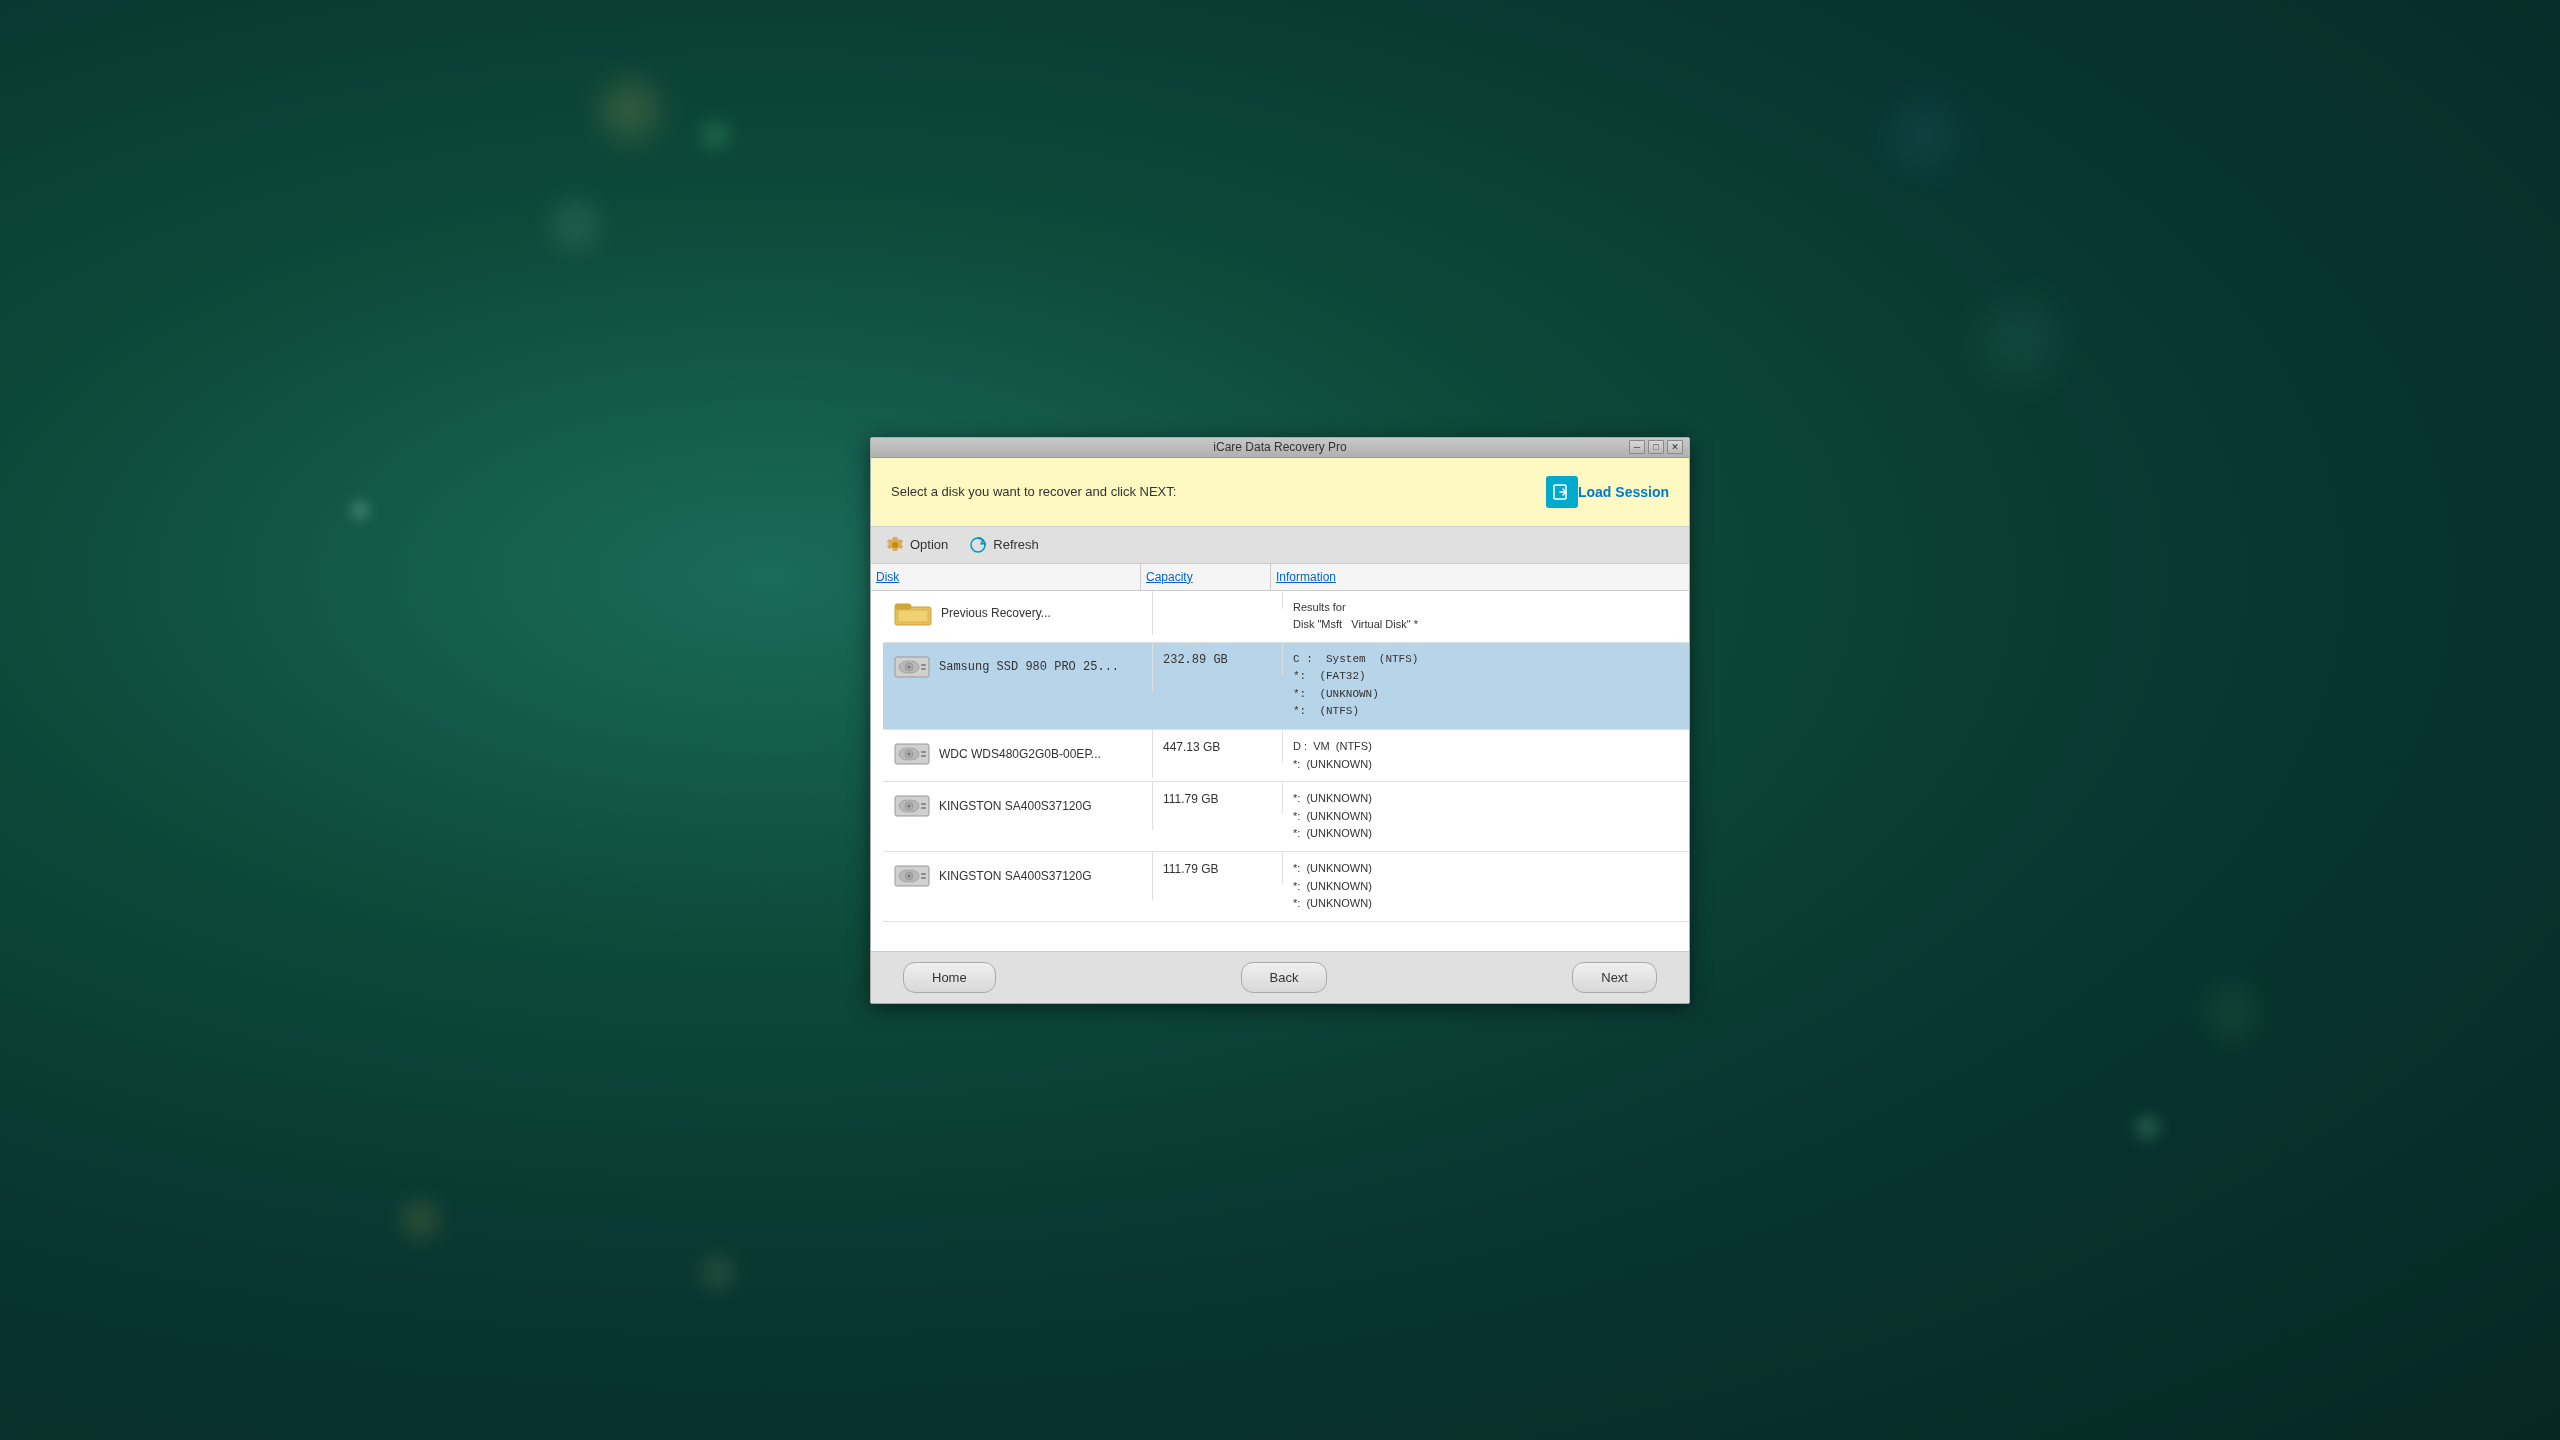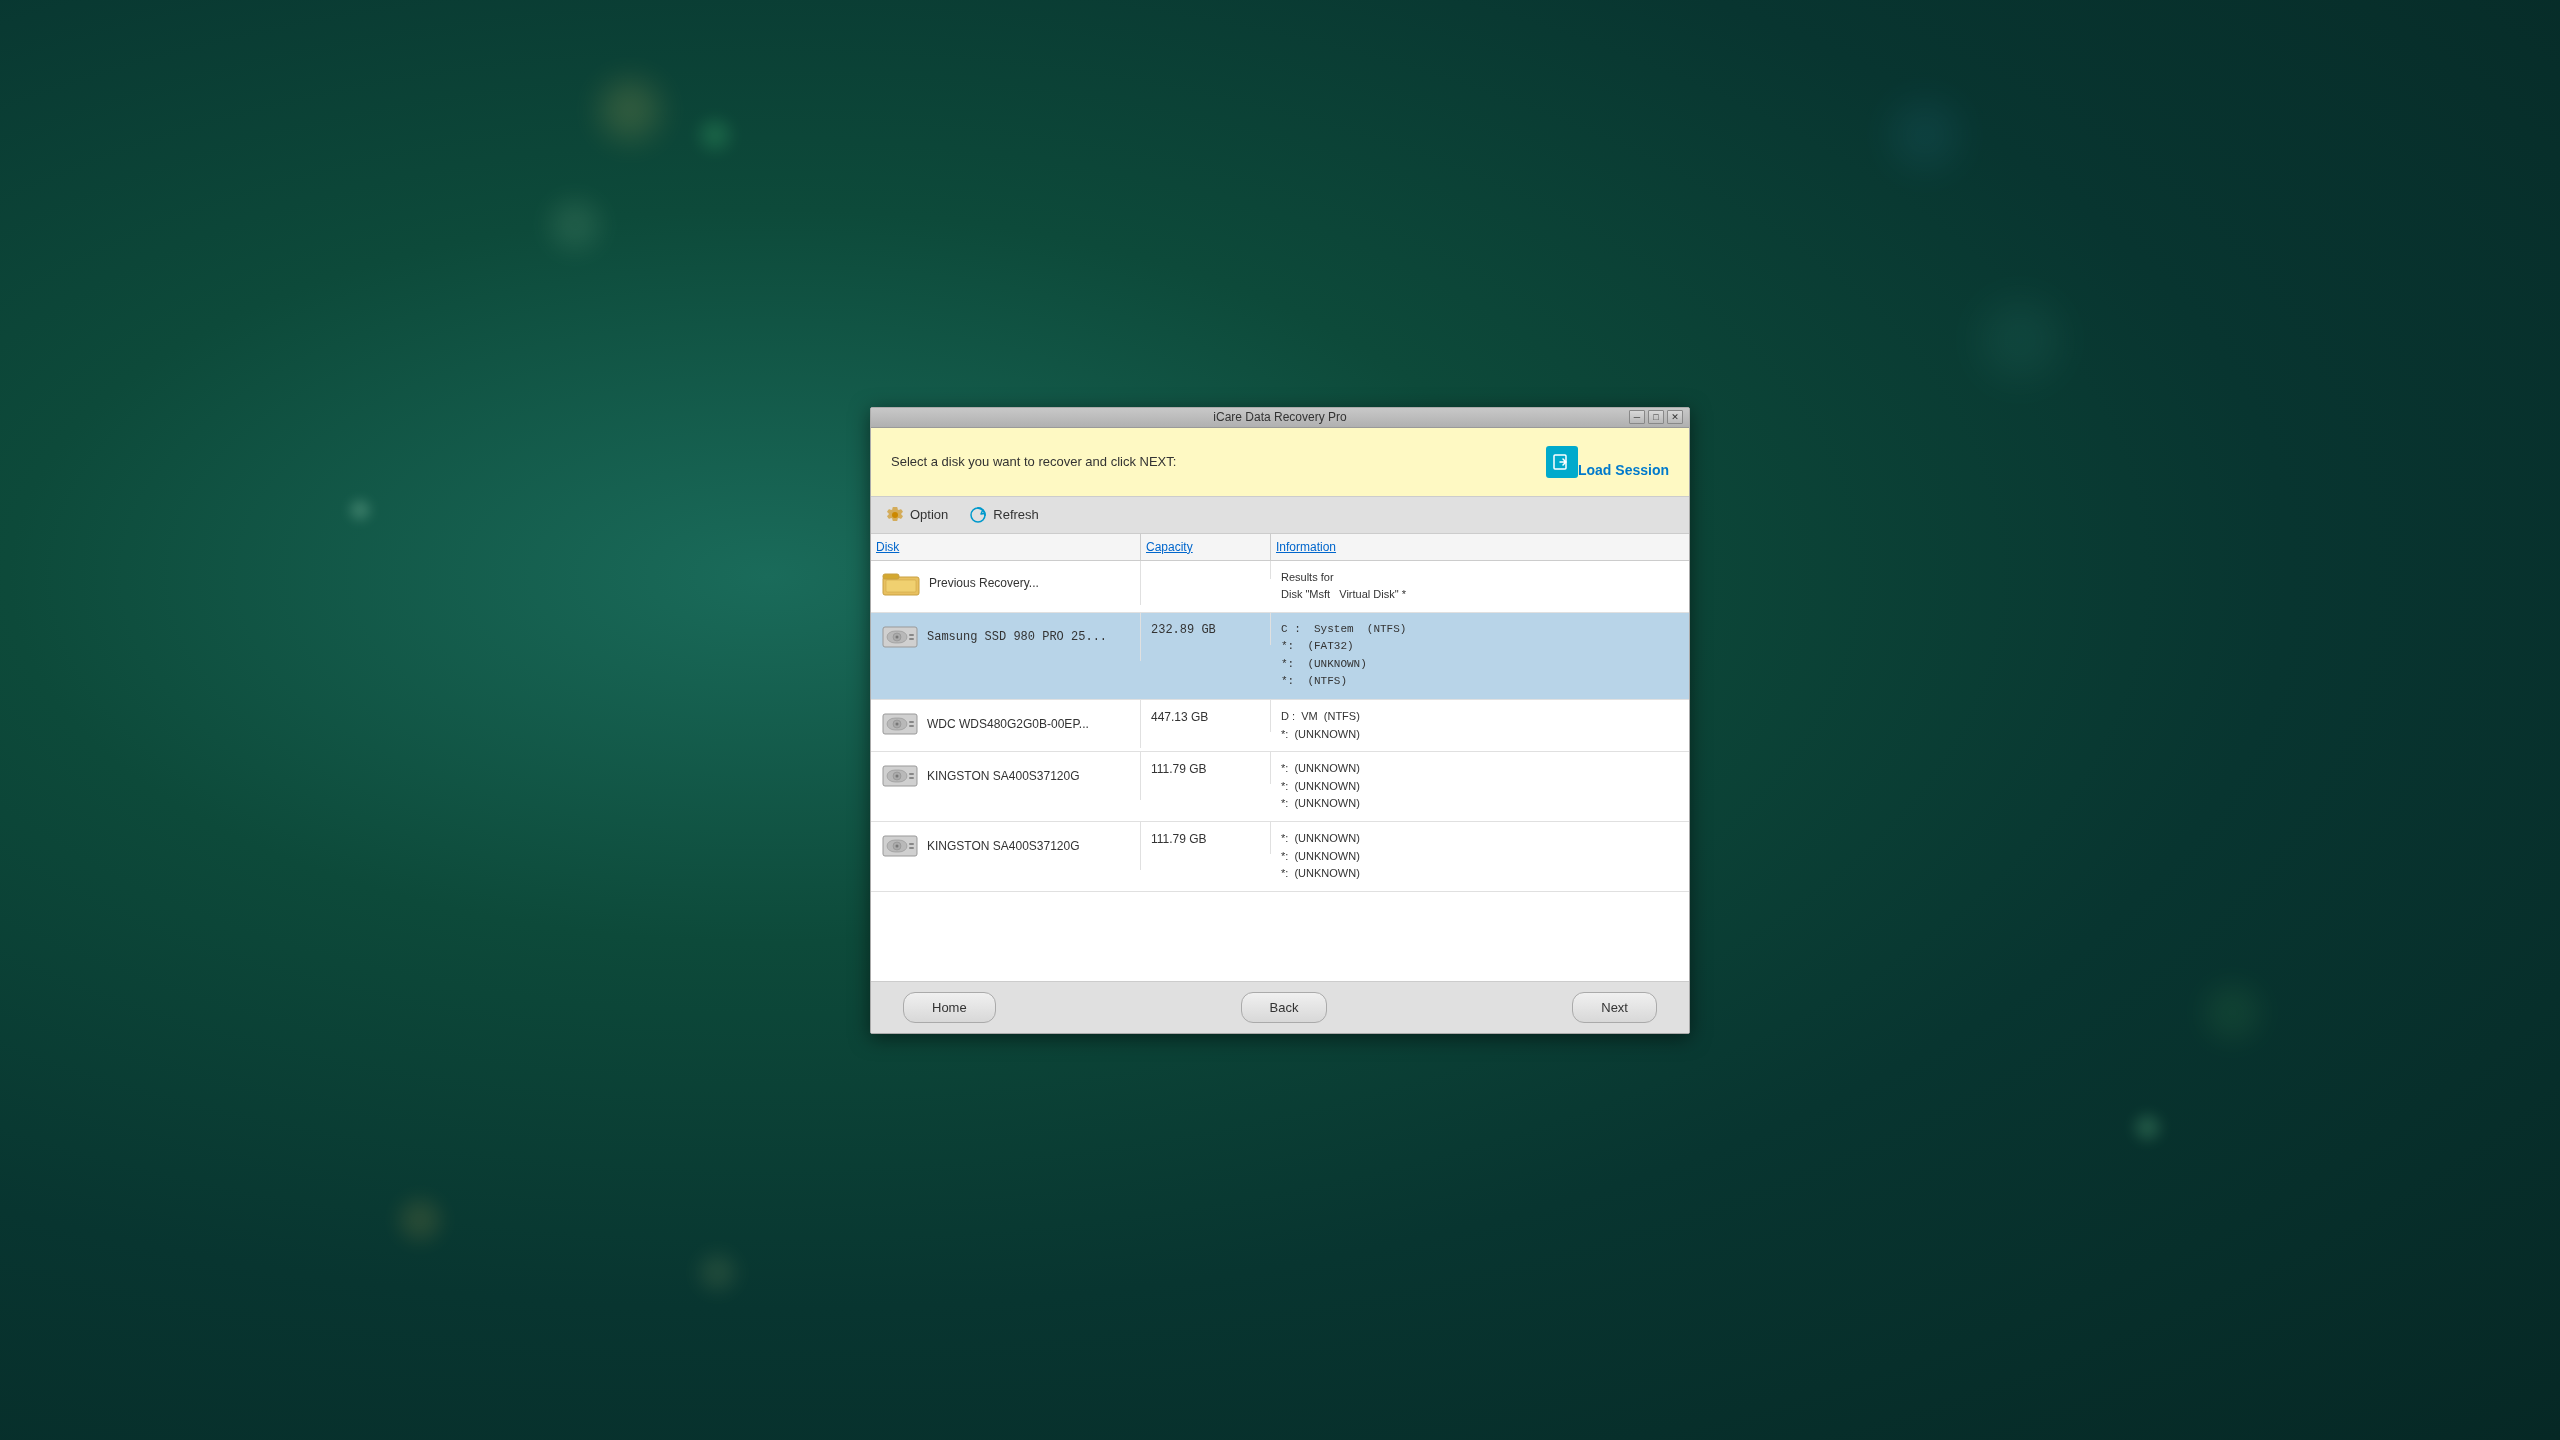--- a/index.html
+++ b/index.html
@@ -75,21 +75,21 @@
       align-items: center;
       justify-content: space-between;
       border-bottom: 1px solid #ccc;
     }
     .header-text {
       font-size: 13px;
       color: #333;
     }
     .load-session-btn {
       display: flex;
-      align-items: flex-end;
+      align-items: center;
       gap: 0;
       cursor: pointer;
     }
     .load-session-icon {
       width: 32px;
       height: 32px;
       background: #00aacc;
       border-radius: 3px;
       display: flex;
       align-items: center;
@@ -146,23 +146,24 @@
     .col-header {
       padding: 6px 5px;
       font-size: 12px;
       color: #0066cc;
       border-right: 1px solid #ccc;
       text-decoration: underline;
     }
     .col-header:last-child { border-right: none; }
     
     .table-body {
-      height: 420px;
+      height: 360px;
       overflow-y: auto;
       overflow-x: hidden;
+      padding-left: 12px;
     }
     .table-row {
       display: grid;
       grid-template-columns: 270px 130px 1fr;
       border-bottom: 1px solid #e0e0e0;
       align-items: start;
       min-height: 52px;
     }
     .table-row.selected {
       background: #b8d4e8;

